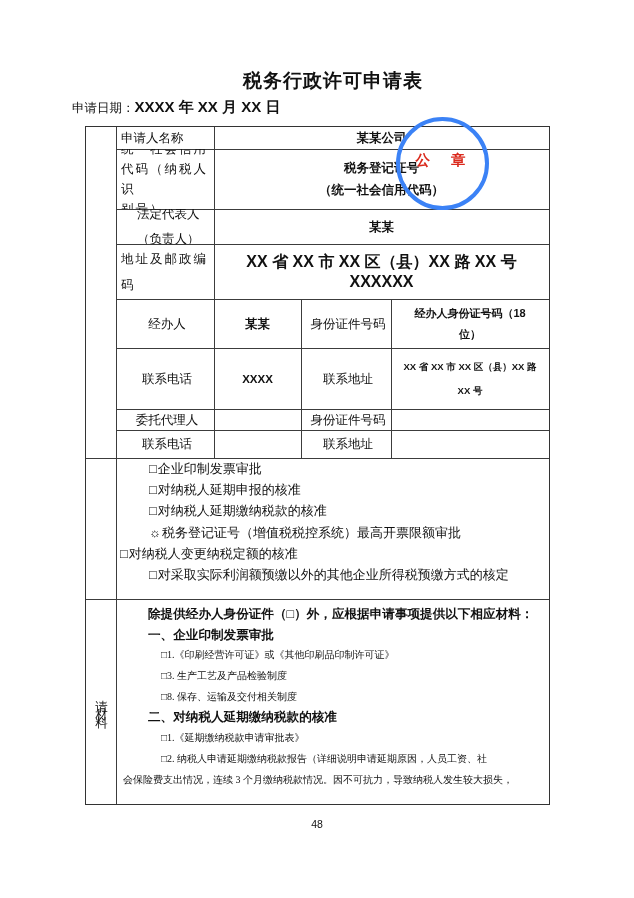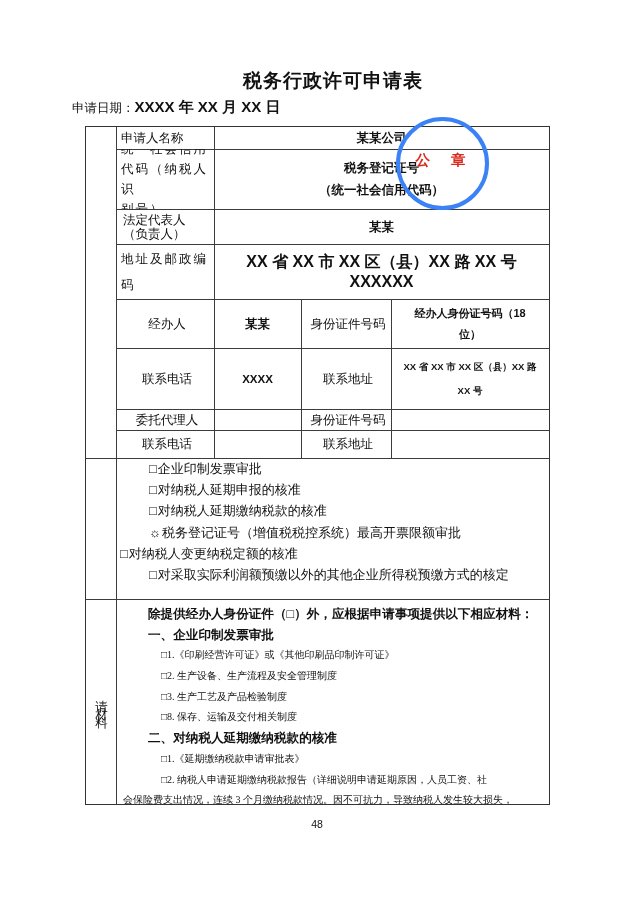--- a/index.html
+++ b/index.html
@@ -86,21 +86,21 @@
 
     <div class="cell lab" style="left:30px;top:0;width:98px;height:22px;">申请人名称</div>
     <div class="cell val" style="left:128px;top:0;width:335px;height:22px;">某某公司</div>
 
     <div class="cell lab sp" style="left:30px;top:22px;width:98px;height:60px;">统一社会信用
 代码（纳税人识
 别号）</div>
     <div class="cell val" style="left:128px;top:22px;width:335px;height:60px;line-height:22px;">税务登记证号
 （统一社会信用代码）</div>
 
-    <div class="cell lab" style="left:32px;top:82px;width:98px;height:35px;line-height:14px;">法定代表人
+    <div class="cell lab" style="left:46px;top:82px;width:98px;height:35px;line-height:25px;">法定代表人
 （负责人）</div>
     <div class="cell val" style="left:128px;top:82px;width:335px;height:35px;">某某</div>
 
     <div class="cell lab sp" style="left:30px;top:117px;width:98px;height:55px;line-height:26px;">地址及邮政编
 码</div>
     <div class="cell val" style="left:128px;top:117px;width:335px;height:55px;font-size:16px;">XX 省 XX 市 XX 区（县）XX 路 XX 号 XXXXXX</div>
 
     <div class="cell lab-c" style="left:30px;top:172px;width:98px;height:49px;">经办人</div>
     <div class="cell val" style="left:128px;top:172px;width:87px;height:49px;">某某</div>
     <div class="cell lab-c" style="left:215px;top:172px;width:90px;height:49px;">身份证件号码</div>
@@ -130,21 +130,20 @@
       <div class="lic-line"><span class="cbx">☼</span><span>税务登记证号（增值税税控系统）最高开票限额审批</span></div>
       <div class="lic-line flush"><span class="cbx">□</span><span>对纳税人变更纳税定额的核准</span></div>
       <div class="lic-line"><span class="cbx">□</span><span>对采取实际利润额预缴以外的其他企业所得税预缴方式的核定</span></div>
     </div>
 
     <div class="side-label">请材料</div>
     <div class="mat">
       <div class="mat-line head">除提供经办人身份证件（□）外，应根据申请事项提供以下相应材料：</div>
       <div class="mat-line head">一、企业印制发票审批</div>
       <div class="mat-line">□1.《印刷经营许可证》或《其他印刷品印制许可证》</div>
-      <div class="mat-line">□2. 生产设备、生产流程及安全管理制度</div>
       <div class="mat-line">□3. 生产工艺及产品检验制度</div>
       <div class="mat-line">□8. 保存、运输及交付相关制度</div>
       <div class="mat-line head">二、对纳税人延期缴纳税款的核准</div>
       <div class="mat-line">□1.《延期缴纳税款申请审批表》</div>
       <div class="mat-line">□2. 纳税人申请延期缴纳税款报告（详细说明申请延期原因，人员工资、社</div>
       <div class="mat-line cont">会保险费支出情况，连续 3 个月缴纳税款情况。因不可抗力，导致纳税人发生较大损失，</div>
     </div>
 
   </div>
 

